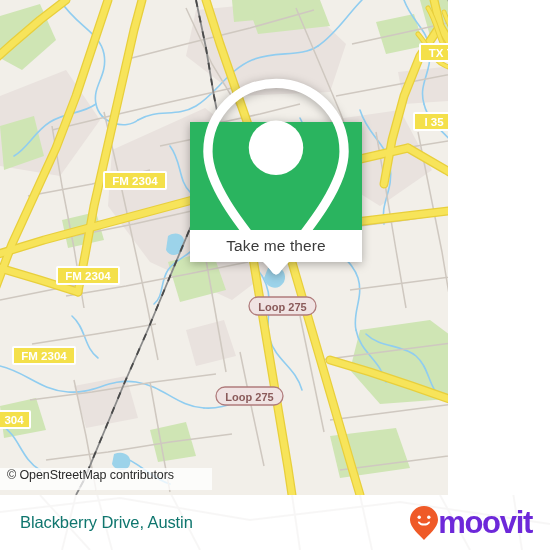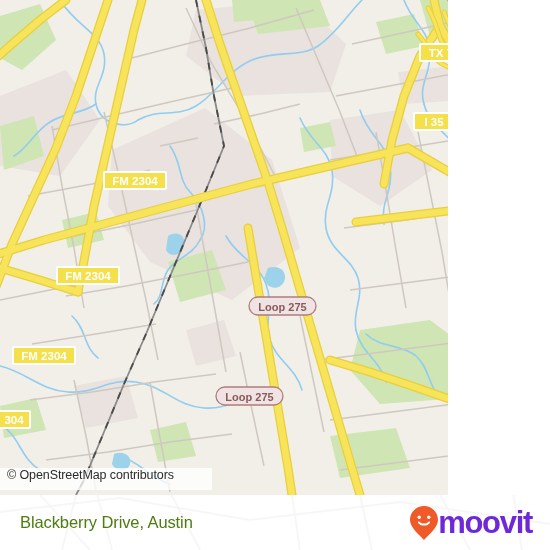--- a/index.html
+++ b/index.html
@@ -86,21 +86,21 @@
     position: absolute;
     left: 0; top: -495px;
     width: 550px; height: 550px;
     opacity: 0.10;
     pointer-events: none;
   }
   #place-name {
     position: relative;
     margin-left: 20px;
     font-size: 16.5px;
-    color: #4d7c0f;
+    color: #0f766e;
     letter-spacing: -0.1px;
     z-index: 2;
   }
   #brand {
     position: absolute;
     right: 18px; top: 50%;
     transform: translateY(-50%);
     display: flex; align-items: center;
     z-index: 2;
   }
@@ -332,20 +332,32 @@
       <g>
         <rect x="216" y="387" width="67" height="18" rx="9" fill="#f0e3e3" stroke="#b07c7c" stroke-width="1.3"></rect>
         <text x="249.5" y="400.5" font-size="11" font-weight="bold" text-anchor="middle" fill="#8a5a5a" font-family="Liberation Sans, sans-serif">Loop 275</text>
       </g>
     </svg>
 
     <div id="attribution">
       <span>© OpenStreetMap contributors</span>
     </div>
 
+    <div id="popup">
+      <div id="popup-top">
+        <svg width="48" height="58" viewBox="0 0 48 58">
+          <path d="M24 3 C13.5 3 5 11.5 5 22 C5 33 18 47 24 55 C30 47 43 33 43 22 C43 11.5 34.5 3 24 3 Z" fill="none" stroke="#ffffff" stroke-width="2.6" stroke-linejoin="round"></path>
+          <circle cx="24" cy="21" r="7.6" fill="#ffffff"></circle>
+        </svg>
+      </div>
+      <div id="popup-bottom">
+        <span id="popup-label">Take me there</span>
+        <div id="popup-arrow"></div>
+      </div>
+    </div>
   </div>
 
   <div id="bottombar">
 
     <svg id="bottombar-watermark" viewBox="0 0 550 550">
       <g fill="none" stroke="#b9b2aa" stroke-width="2">
         <path d="M360,495 L372,550"></path>
         <path d="M292,495 L300,550"></path>
         <path d="M76,495 L62,550"></path>
         <path d="M512,486 L522,550"></path>

